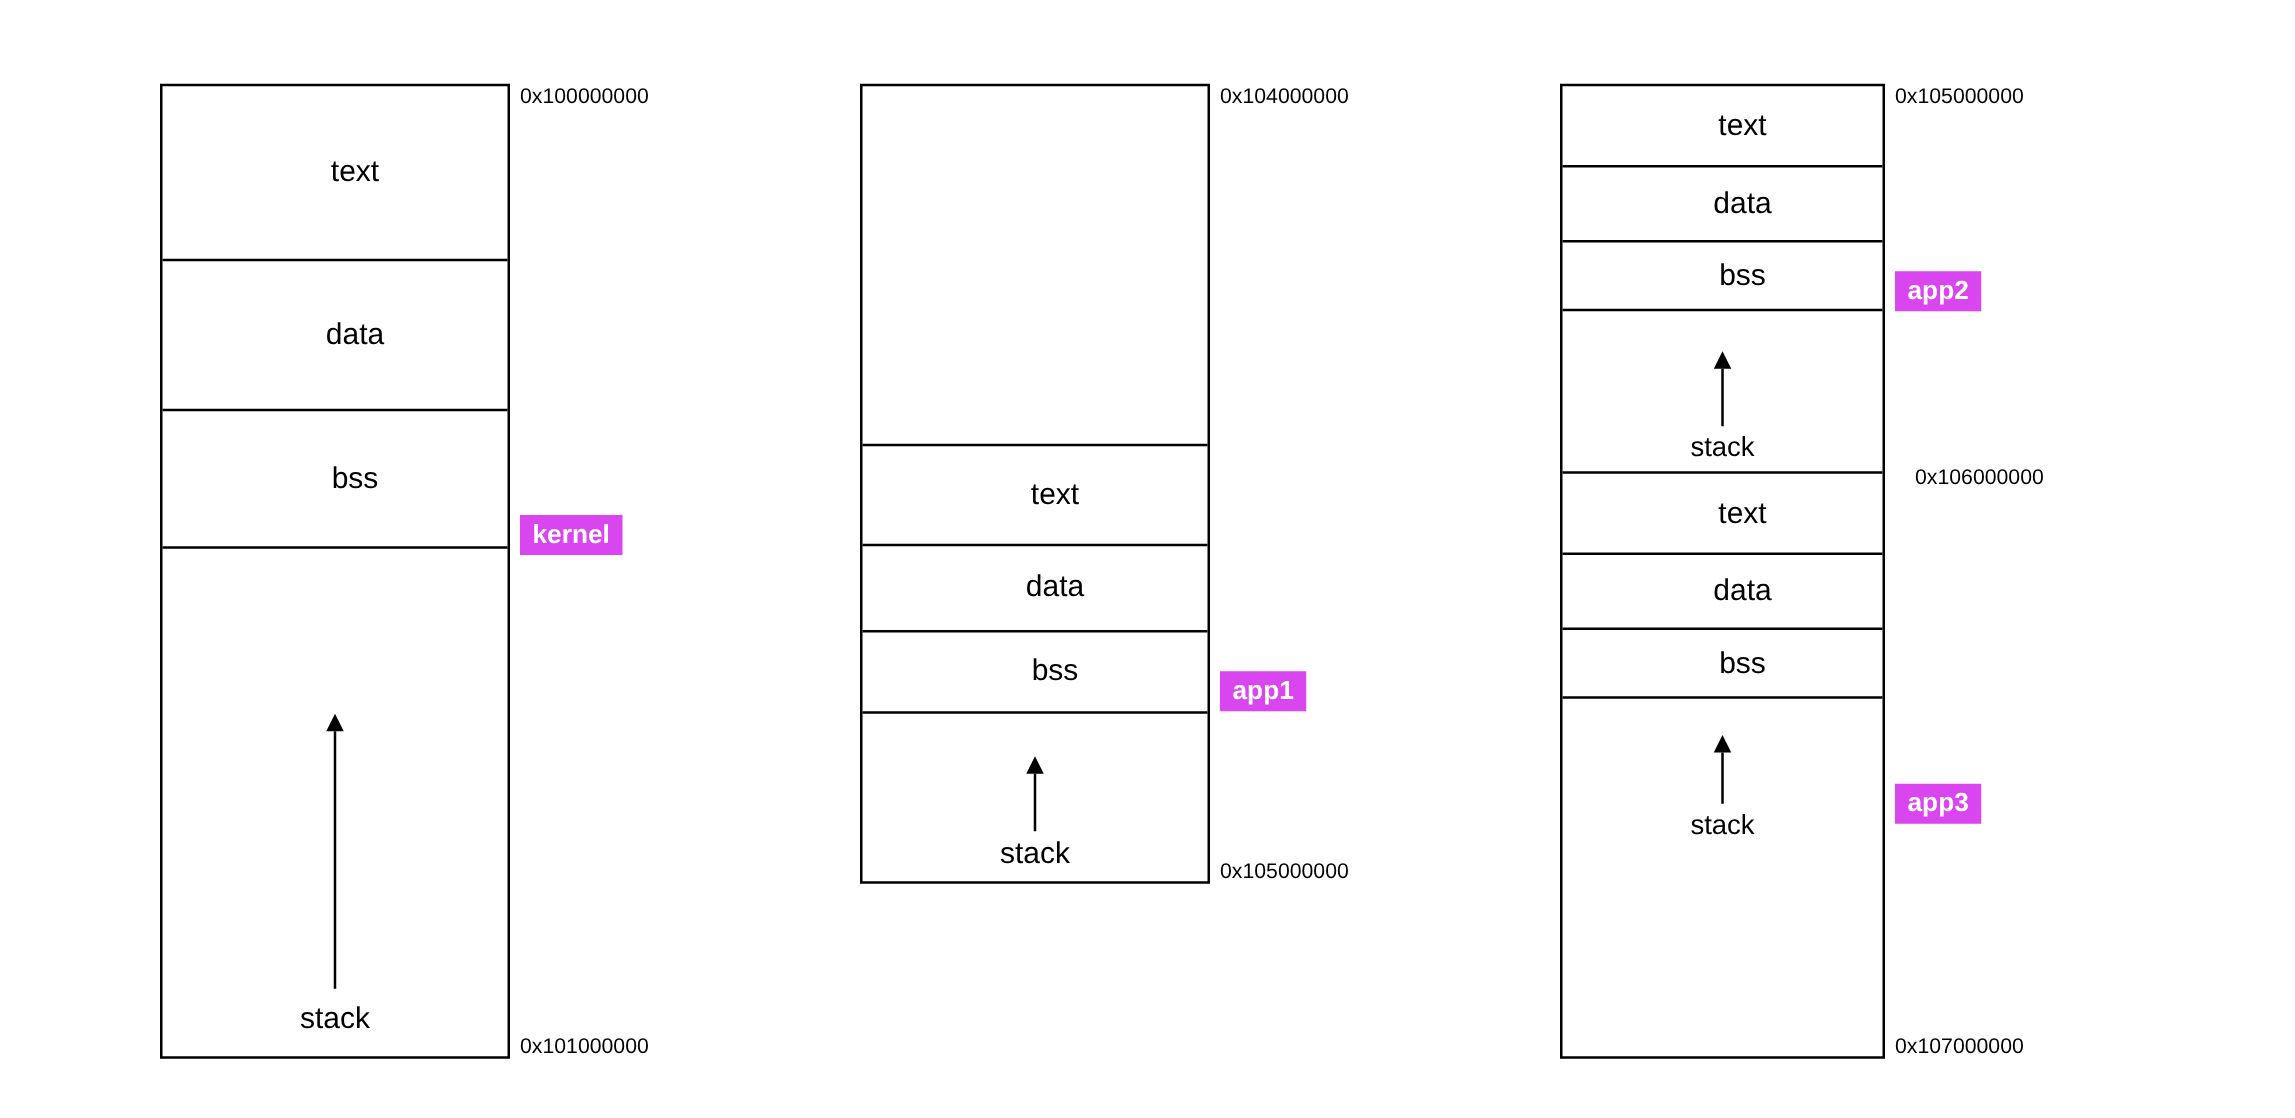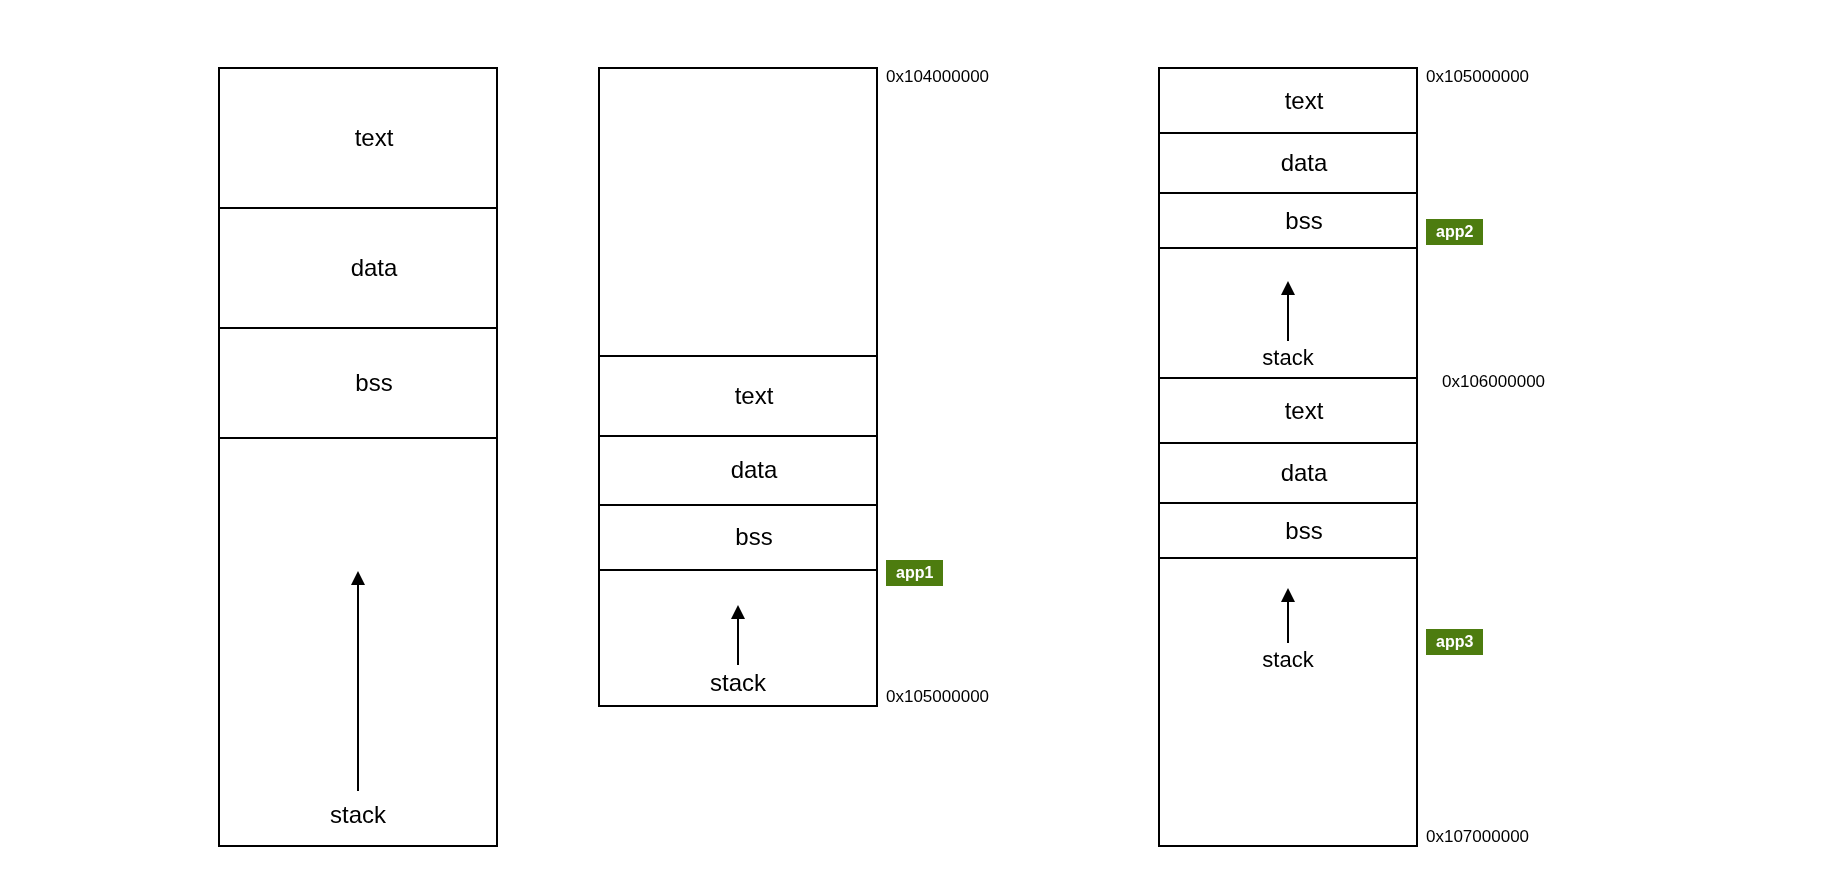--- a/index.html
+++ b/index.html
@@ -53,24 +53,24 @@
     }
 
     .addr-bottom {
       position: absolute;
       bottom: 0;
       left: 8px;
       font-size: 17px;
     }
 
     .label-badge {
-      background: #4d7c0f;
+      background: #d946ef;
       color: #ffffff;
       font-weight: bold;
-      font-size: 16px;
+      font-size: 21px;
       padding: 4px 10px;
       display: inline-block;
     }
 
     .arrow-line {
       width: 2px;
       background: #000;
       flex: 1;
     }
 
@@ -115,20 +115,27 @@
               <div style="display:flex; flex-direction:column; align-items:center; height:220px;">
                 <div class="arrow-head"></div>
                 <div class="arrow-line" style="height:180px;"></div>
               </div>
             </div>
             <div style="font-size:24px; padding-top:10px;">stack</div>
           </div>
         </div>
       </div>
     </div>
+    <div style="position:relative; height: 780px; width: 180px;">
+      <span class="addr-top">0x100000000</span>
+      <span class="addr-bottom">0x101000000</span>
+      <span style="position:absolute; top: 345px; left: 8px;">
+        <span class="label-badge">kernel</span>
+      </span>
+    </div>
   </div>
 
   <div class="memory-diagram">
     <div style="position:relative;">
       <div class="memory-box" style="height:640px; width:280px;">
 
         <div class="memory-segment" style="height:290px; border-bottom: 2px solid #000;"></div>
         <div class="memory-segment" style="height:80px;">text</div>
         <div class="memory-segment" style="height:70px;">data</div>
         <div class="memory-segment" style="height:65px;">bss</div>
@@ -141,21 +148,21 @@
               </div>
             </div>
             <div style="font-size:24px; padding-top:4px;">stack</div>
           </div>
         </div>
       </div>
     </div>
     <div style="position:relative; height: 640px; width: 180px;">
       <span class="addr-top">0x104000000</span>
       <span class="addr-bottom">0x105000000</span>
-      <span style="position:absolute; top: 491px; left: 8px;">
+      <span style="position:absolute; top: 470px; left: 8px;">
         <span class="label-badge">app1</span>
       </span>
     </div>
   </div>
 
   <div class="memory-diagram">
     <div style="position:relative;">
       <div class="memory-box" style="height:780px; width:260px;">
 
         <div class="memory-segment" style="height:65px;">text</div>

